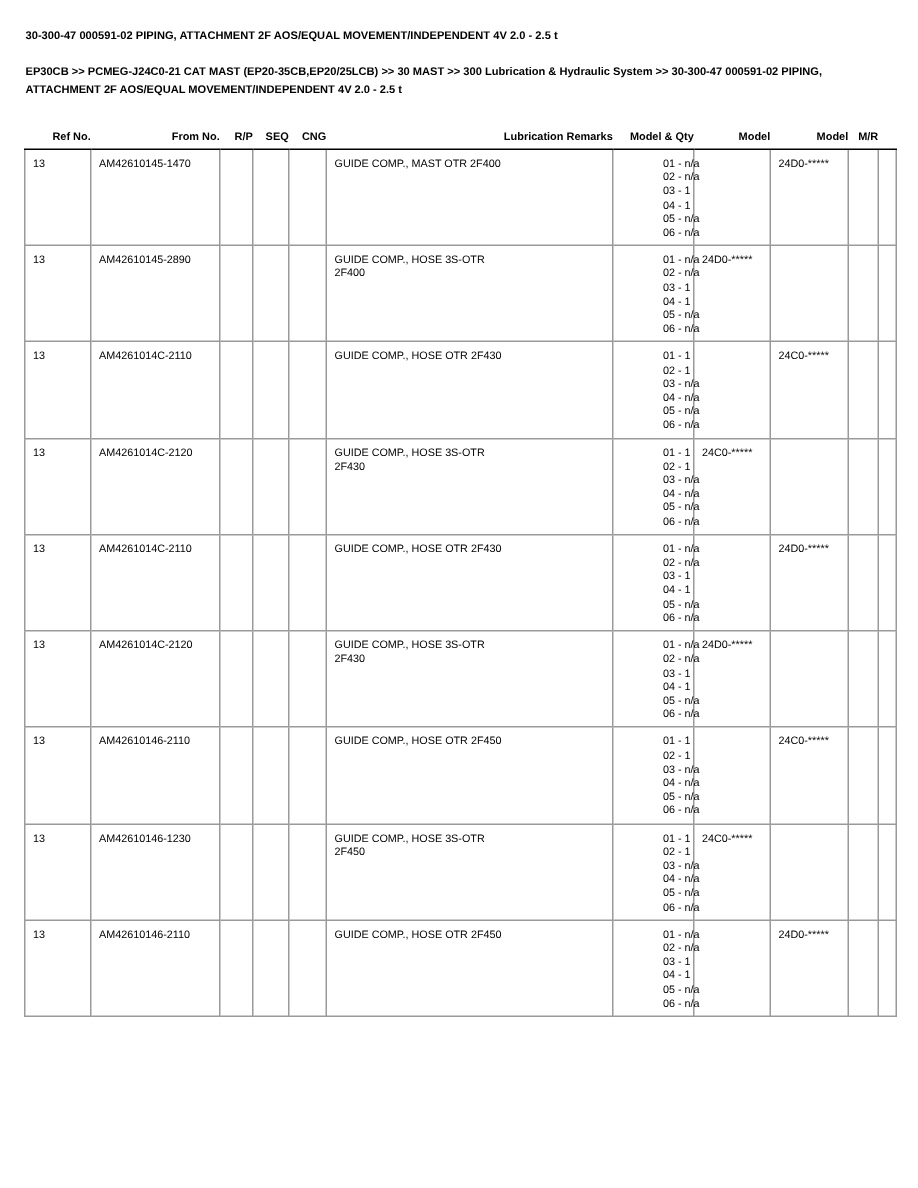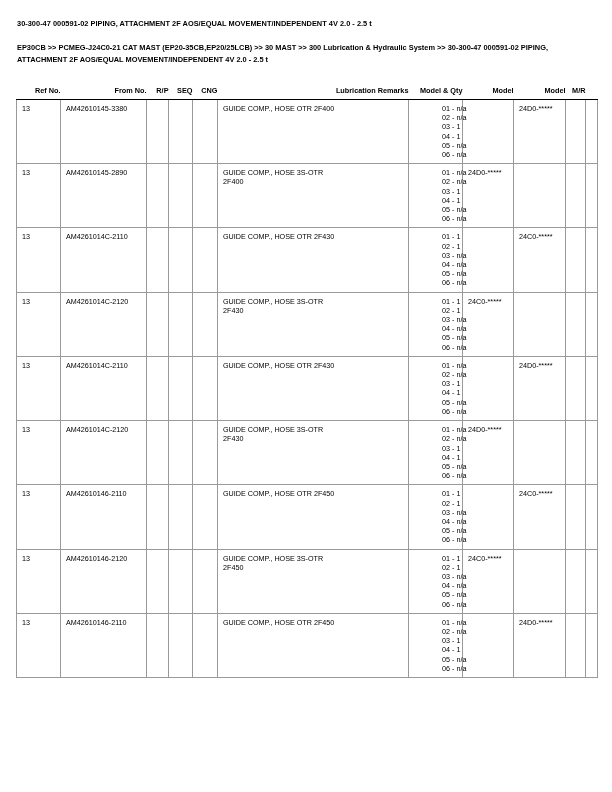--- a/index.html
+++ b/index.html
@@ -130,25 +130,25 @@
           <th class="headrow">Model &amp; Qty</th>
           <th class="headrow">Model</th>
           <th class="headrow">Model</th>
           <th class="headrow">M/R</th>
           <th class="headrow"></th>
         </tr>
     </thead>
     <tbody>
         <tr>
           <td>13</td>
-          <td class="nowrap">AM42610145-3380</td>
-          <td></td>
-          <td></td>
-          <td></td>
-          <td class="desc-cell">GUIDE COMP., HOSE OTR 2F400</td>
+          <td class="nowrap">AM42610145-1470</td>
+          <td></td>
+          <td></td>
+          <td></td>
+          <td class="desc-cell">GUIDE COMP., MAST OTR 2F400</td>
           <td>
             <span class="qty-line">01 - n/a</span>
             <span class="qty-line">02 - n/a</span>
             <span class="qty-line">03 - 1</span>
             <span class="qty-line">04 - 1</span>
             <span class="qty-line">05 - n/a</span>
             <span class="qty-line">06 - n/a</span>
           </td>
           <td class="nowrap"></td>
           <td class="nowrap">24D0-*****</td>
@@ -273,21 +273,21 @@
             <span class="qty-line">05 - n/a</span>
             <span class="qty-line">06 - n/a</span>
           </td>
           <td class="nowrap"></td>
           <td class="nowrap">24C0-*****</td>
           <td></td>
           <td></td>
         </tr>
         <tr>
           <td>13</td>
-          <td class="nowrap">AM42610146-2120</td>
+          <td class="nowrap">AM42610146-1230</td>
           <td></td>
           <td></td>
           <td></td>
           <td class="desc-cell">GUIDE COMP., HOSE 3S-OTR
 2F450</td>
           <td>
             <span class="qty-line">01 - 1</span>
             <span class="qty-line">02 - 1</span>
             <span class="qty-line">03 - n/a</span>
             <span class="qty-line">04 - n/a</span>

